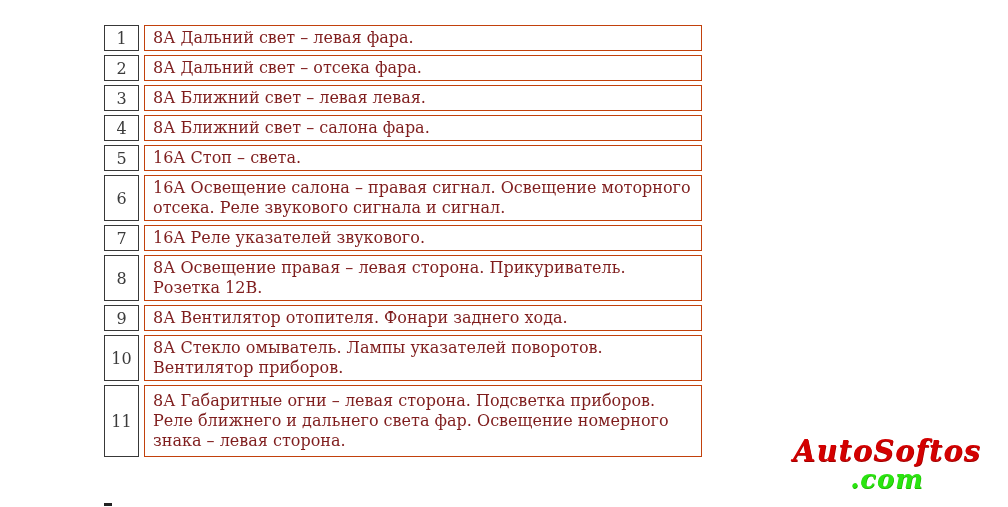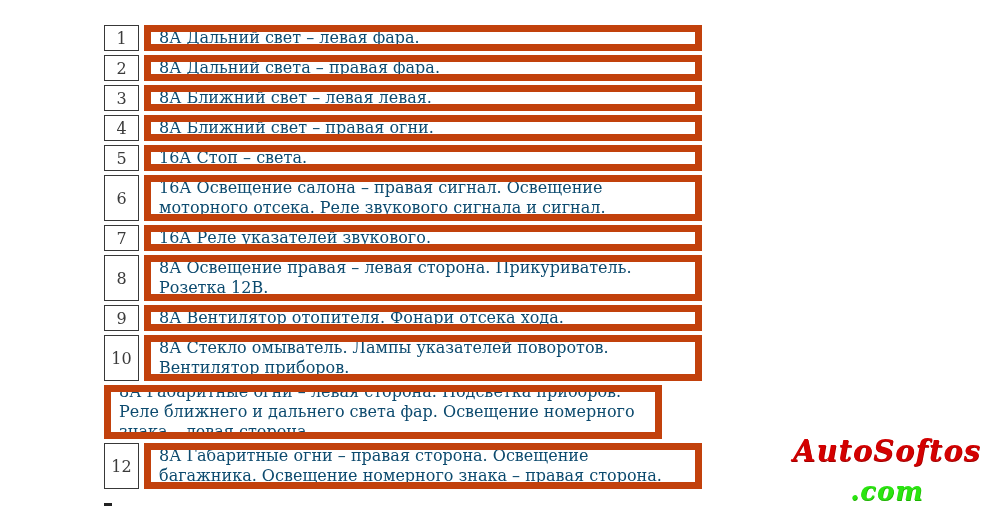--- a/index.html
+++ b/index.html
@@ -36,33 +36,33 @@
     display: flex;
     align-items: center;
     justify-content: center;
     font-size: 16px;
     color: #3b3b3b;
     flex: 0 0 35px;
   }
   .desc-cell {
     box-sizing: border-box;
     width: 558px;
-    border: 7px solid #c2410c;
+    border: 1px solid #c2410c;
     background: #ffffff;
     padding: 2px 8px;
     font-size: 16px;
     line-height: 20px;
-    color: #0c4a6e;
+    color: #7f1d1d;
     display: flex;
     align-items: center;
     overflow: hidden;
   }
   .lines-1 .num-cell, .lines-1 .desc-cell { height: 26px; }
   .lines-2 .num-cell, .lines-2 .desc-cell { height: 46px; }
-  .lines-3 .num-cell, .lines-3 .desc-cell { height: 54px; }
+  .lines-3 .num-cell, .lines-3 .desc-cell { height: 72px; }
   .next-row-sliver {
     position: absolute;
     left: 104px;
     top: 503px;
     width: 8px;
     height: 3px;
     background: #222222;
   }
   .watermark {
     position: absolute;
@@ -79,55 +79,54 @@
   .watermark .wm-line1 {
     font-size: 29px;
     color: #d40000;
     text-shadow: 0.5px 0.5px 0 #a00000;
     text-align: center;
   }
   .watermark .wm-line2 {
     font-size: 26px;
     color: #2ae510;
     text-shadow: 0.5px 0.5px 0 #1db300;
-    margin-top: 12px;
   }
 </style>
 </head>
 <body>
 
 <div class="page">
 
   <div class="fuse-table">
 
     <div class="row lines-1">
       <div class="num-cell">1</div>
       <div class="desc-cell">
           <span>8А Дальний свет – левая фара.</span>
         </div>
     </div>
 
     <div class="row lines-1">
       <div class="num-cell">2</div>
       <div class="desc-cell">
-          <span>8А Дальний света – правая фара.</span>
+          <span>8А Дальний свет – отсека фара.</span>
         </div>
     </div>
 
     <div class="row lines-1">
       <div class="num-cell">3</div>
       <div class="desc-cell">
           <span>8А Ближний свет – левая левая.</span>
         </div>
     </div>
 
     <div class="row lines-1">
       <div class="num-cell">4</div>
       <div class="desc-cell">
-          <span>8А Ближний свет – правая огни.</span>
+          <span>8А Ближний свет – салона фара.</span>
         </div>
     </div>
 
     <div class="row lines-1">
       <div class="num-cell">5</div>
       <div class="desc-cell">
           <span>16А Стоп – света.</span>
         </div>
     </div>
 
@@ -148,43 +147,38 @@
     <div class="row lines-2">
       <div class="num-cell">8</div>
       <div class="desc-cell">
           <span>8А Освещение правая – левая сторона. Прикуриватель. Розетка 12В.</span>
         </div>
     </div>
 
     <div class="row lines-1">
       <div class="num-cell">9</div>
       <div class="desc-cell">
-          <span>8А Вентилятор отопителя. Фонари отсека хода.</span>
+          <span>8А Вентилятор отопителя. Фонари заднего хода.</span>
         </div>
     </div>
 
     <div class="row lines-2">
       <div class="num-cell">10</div>
       <div class="desc-cell">
           <span>8А Стекло омыватель. Лампы указателей поворотов. Вентилятор приборов.</span>
         </div>
     </div>
 
     <div class="row lines-3">
+      <div class="num-cell">11</div>
       <div class="desc-cell">
           <span>8А Габаритные огни – левая сторона. Подсветка приборов. Реле ближнего и дальнего света фар. Освещение номерного знака – левая сторона.</span>
         </div>
     </div>
 
-    <div class="row lines-2">
-      <div class="num-cell">12</div>
-      <div class="desc-cell">
-          <span>8А Габаритные огни – правая сторона. Освещение багажника. Освещение номерного знака – правая сторона.</span>
-        </div>
-    </div>
 
   </div>
 
   <div class="next-row-sliver"></div>
 
   <div class="watermark">
     <div class="wm-line1">AutoSoftos</div>
     <div class="wm-line2">.com</div>
   </div>
 

